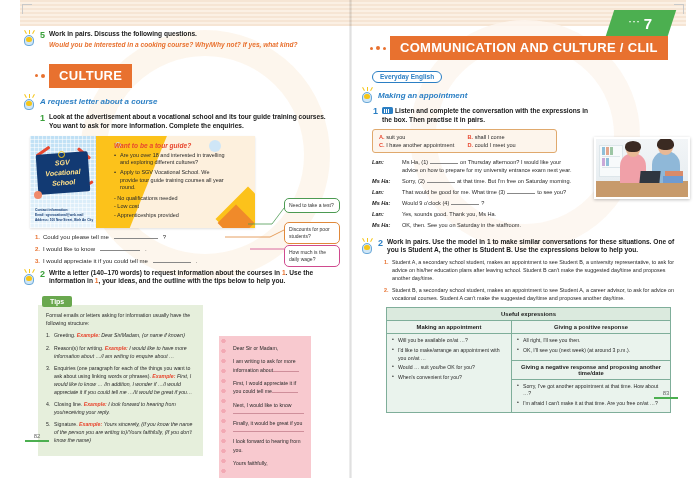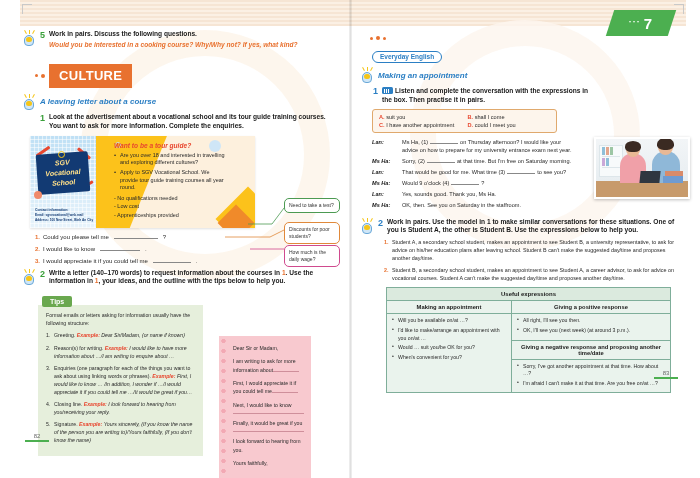--- a/index.html
+++ b/index.html
@@ -307,21 +307,21 @@
       </div>
 
       <div style="display:flex;gap:4px;align-items:center;margin:6px 0 0 22px;">
         <div class="hand-icon">
           <span class="ray r1"></span>
             <span class="ray r2"></span>
             <span class="ray r3"></span>
           <span class="body"></span>
             <span class="btn"></span>
         </div>
-        <div class="sub-head">A leaving letter about a course</div>
+        <div class="sub-head">A request letter about a course</div>
       </div>
 
       <div class="ex" style="margin:3px 16px 0 22px;">
         <div style="width:14px;flex:0 0 14px;"></div>
         <div class="ex-num">1</div>
         <div class="ex-body">Look at the advertisement about a vocational school and its tour guide training courses. You want to ask for more information. Complete the enquiries.</div>
       </div>
 
       <div class="advert">
         <div class="ad-yellow"></div>
@@ -467,20 +467,21 @@
     </div>
 
     <div class="content">
 
       <div class="banner-row" style="margin:36px 0 0 18px;">
         <span class="banner-dots">
             <i class="sm"></i>
             <i></i>
             <i class="sm"></i>
           </span>
+        <span class="banner">COMMUNICATION AND CULTURE / CLIL</span>
       </div>
 
       <div style="margin:5px 0 0 22px;">
         <span class="ee-badge">Everyday English</span>
       </div>
 
       <div style="display:flex;gap:4px;align-items:center;margin:4px 0 0 10px;">
         <div class="hand-icon">
           <span class="ray r1"></span>
             <span class="ray r2"></span>

